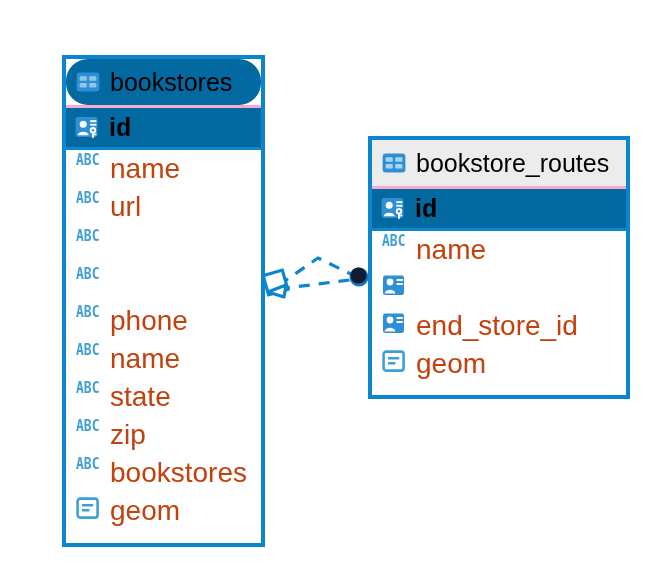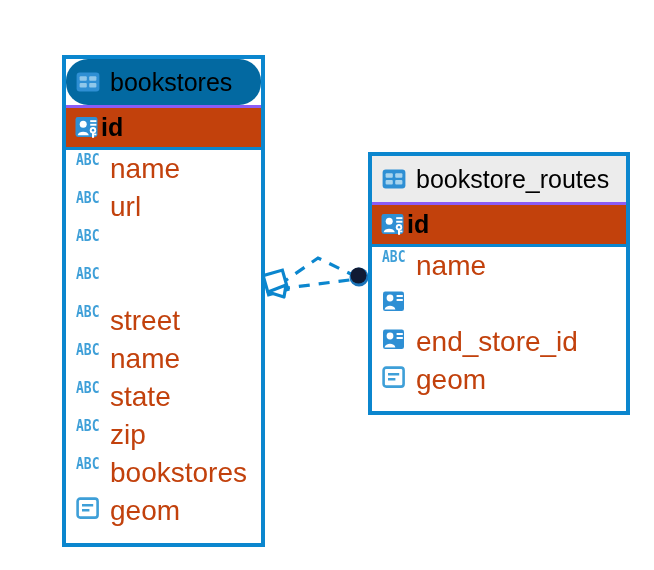--- a/index.html
+++ b/index.html
@@ -46,25 +46,26 @@
     font-size: 25px;
     color: #000000;
     line-height: 1;
     white-space: nowrap;
   }
 
   .pk-row {
     box-sizing: border-box;
     display: flex;
     align-items: center;
+    gap: 8px;
     height: 45px;
     padding: 0 8px 0 9px;
-    border-top: 3px solid #8b5cf6;
+    border-top: 3px solid #f9a8d4;
     border-bottom: 3px solid #0b86ce;
-    background: #c2410c;
+    background: #0369a1;
   }
   .pk-label {
     font-size: 25px;
     font-weight: bold;
     color: #000000;
     line-height: 1;
   }
 
   .field-list {
     padding: 5px 0 6px 0;
@@ -168,21 +169,21 @@
       <div class="field-row">
         <span class="icon-abc">ABC</span>
       </div>
 
       <div class="field-row">
         <span class="icon-abc">ABC</span>
       </div>
 
       <div class="field-row">
         <span class="icon-abc">ABC</span>
-        <span class="field-label">street</span>
+        <span class="field-label">phone</span>
       </div>
 
       <div class="field-row">
         <span class="icon-abc">ABC</span>
         <span class="field-label">name</span>
       </div>
 
       <div class="field-row">
         <span class="icon-abc">ABC</span>
         <span class="field-label">state</span>
@@ -203,21 +204,21 @@
           <rect x="1.6" y="1.6" width="20" height="19" rx="2.6" fill="#ffffff" stroke="#3e9fd8" stroke-width="2.6"></rect>
           <rect x="6.0" y="7.0" width="11.2" height="2.5" fill="#3e9fd8"></rect>
           <rect x="6.0" y="12.0" width="7.4" height="2.5" fill="#3e9fd8"></rect>
         </svg>
         <span class="field-label">geom</span>
       </div>
 
     </div>
   </div>
 
-  <div class="entity" style="left:368px; top:152px; width:262px; height:263px;">
+  <div class="entity" style="left:368px; top:136px; width:262px; height:263px;">
 
     <div class="entity-header neutral">
       <svg class="icon" width="26" height="22" viewBox="0 0 26 22">
         <rect x="1.6" y="1.6" width="22.8" height="18.8" rx="3.2" fill="#2e8fd4"></rect>
         <rect x="4.6" y="5.2" width="7.2" height="4.6" rx="1" fill="#a8d4ee"></rect>
         <rect x="14.2" y="5.2" width="7.2" height="4.6" rx="1" fill="#a8d4ee"></rect>
         <rect x="4.6" y="12.0" width="7.2" height="4.6" rx="1" fill="#a8d4ee"></rect>
         <rect x="14.2" y="12.0" width="7.2" height="4.6" rx="1" fill="#a8d4ee"></rect>
       </svg>
       <span class="entity-title">bookstore_routes</span>

